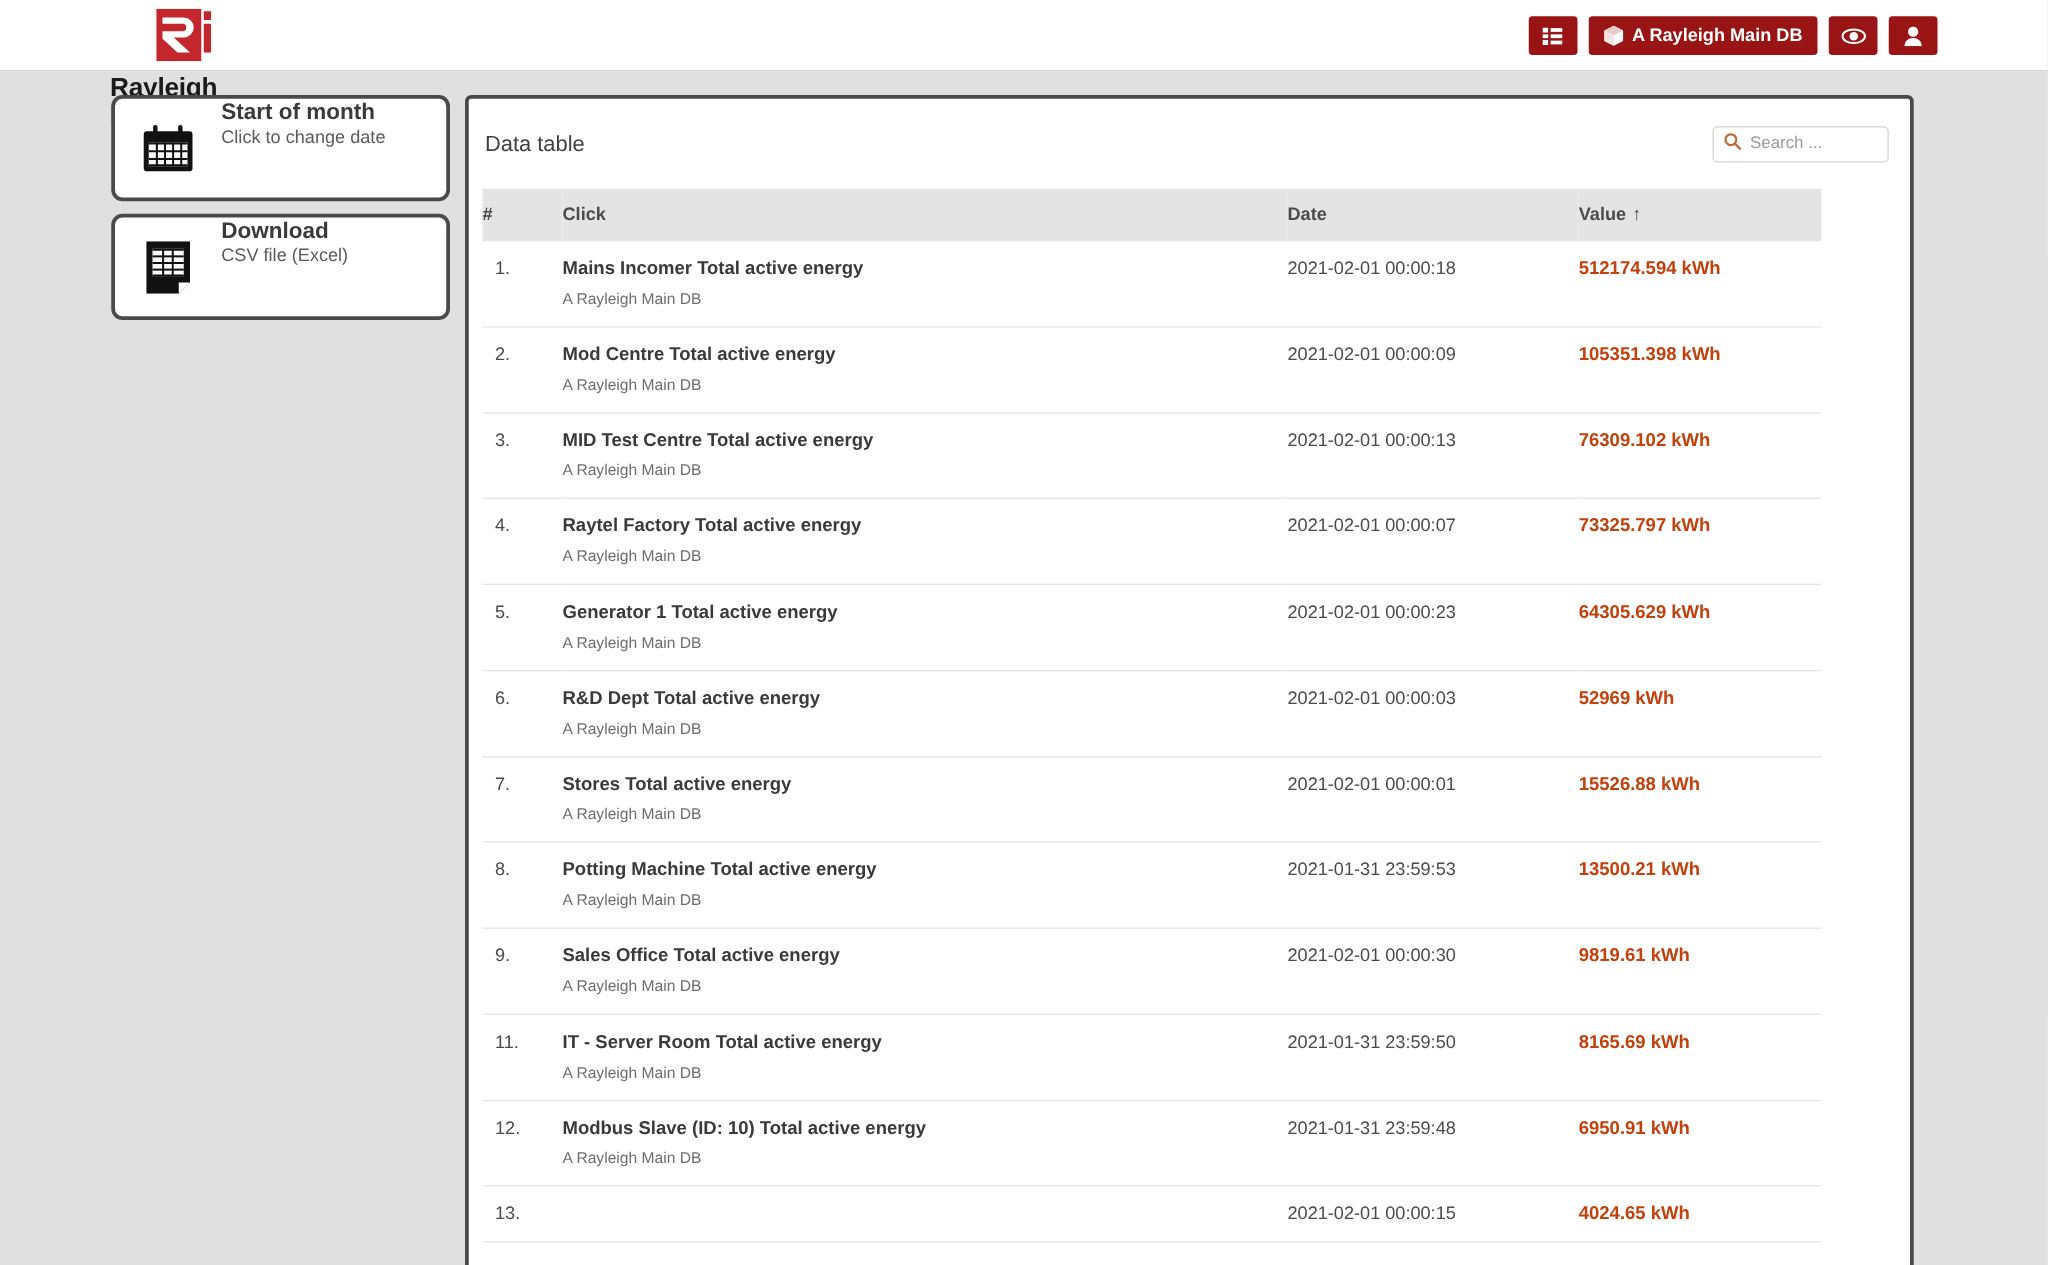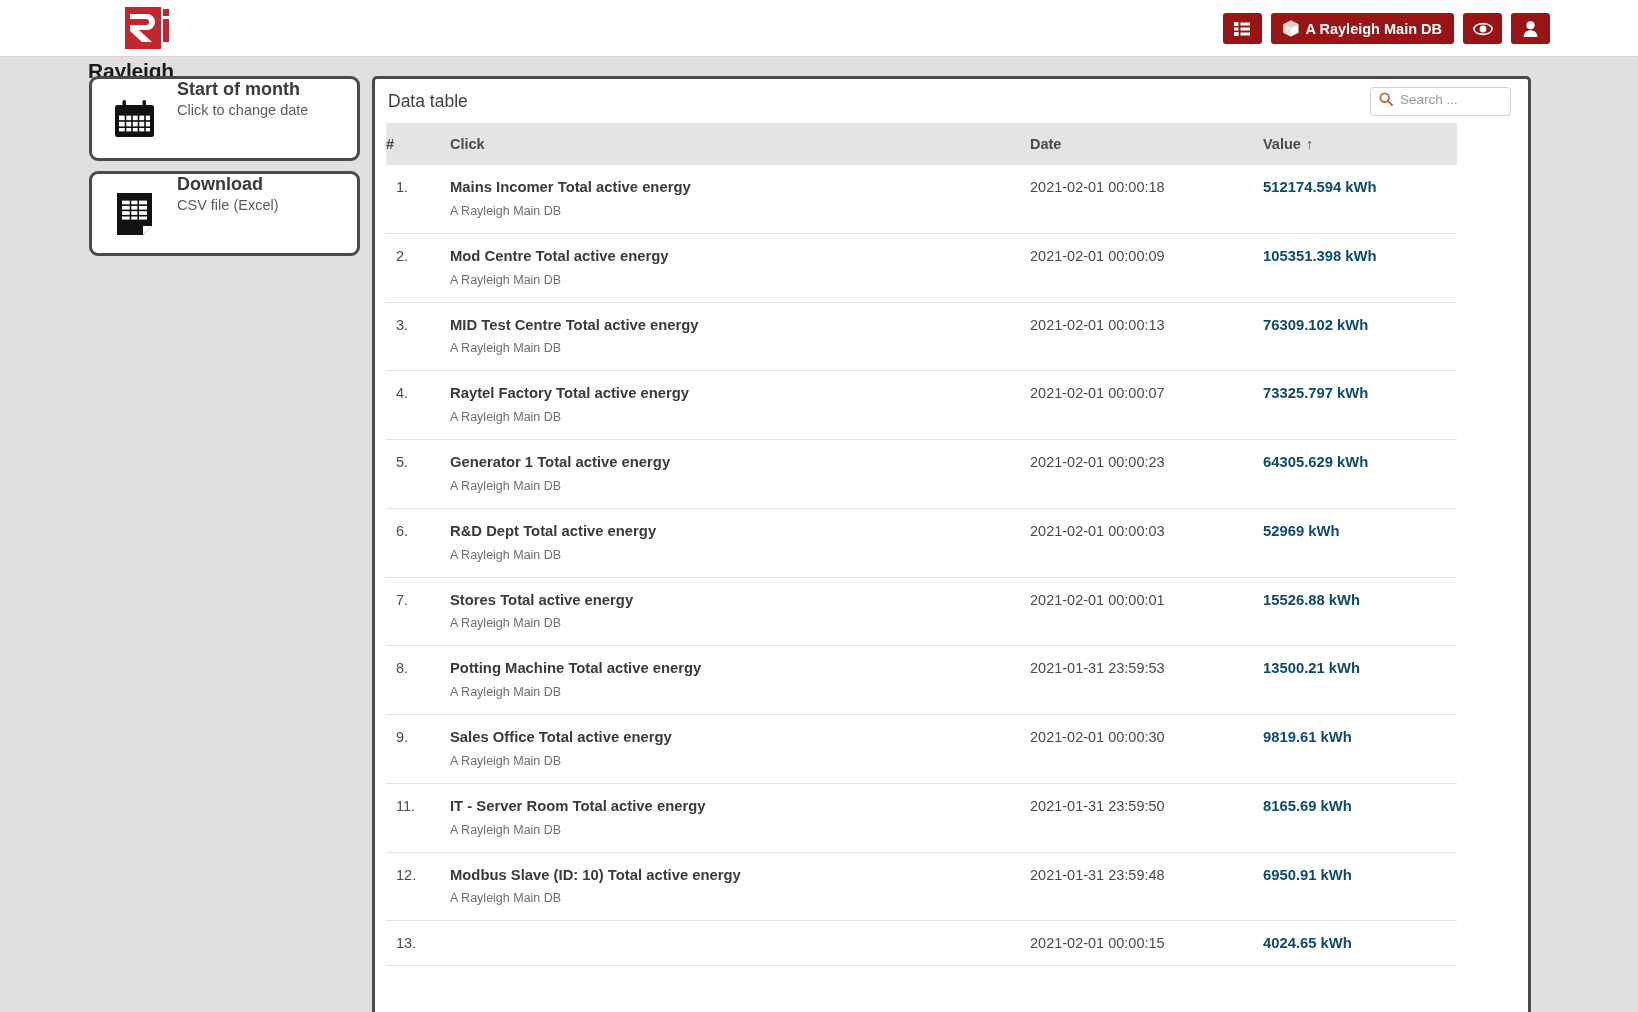--- a/index.html
+++ b/index.html
@@ -108,21 +108,21 @@
     position: absolute;
     left: 372px; top: 76px;
     width: 1159px;
     height: 1000px;
     background: #ffffff;
     border: 3px solid #4a4a4a;
     border-radius: 5px;
     overflow: hidden;
   }
   .panel-head {
-    height: 44px;
+    height: 72px;
     position: relative;
     display: flex;
     align-items: center;
   }
   .panel-title {
     position: absolute;
     left: 13px;
     font-size: 17.5px;
     color: #3f3f3f;
   }
@@ -196,21 +196,21 @@
     color: #6e6e6e;
     line-height: 1.2;
   }
   td.c-date {
     font-size: 14.5px;
     color: #4a4a4a;
   }
   td.c-val {
     font-size: 14.8px;
     font-weight: bold;
-    color: #0c4a6e;
+    color: #c2410c;
   }
   .sort-arrow { margin-left: 5px; font-weight: bold; }
 </style>
 </head>
 <body>
 
 <div class="navbar">
 
   <div class="brand">
     <span>

